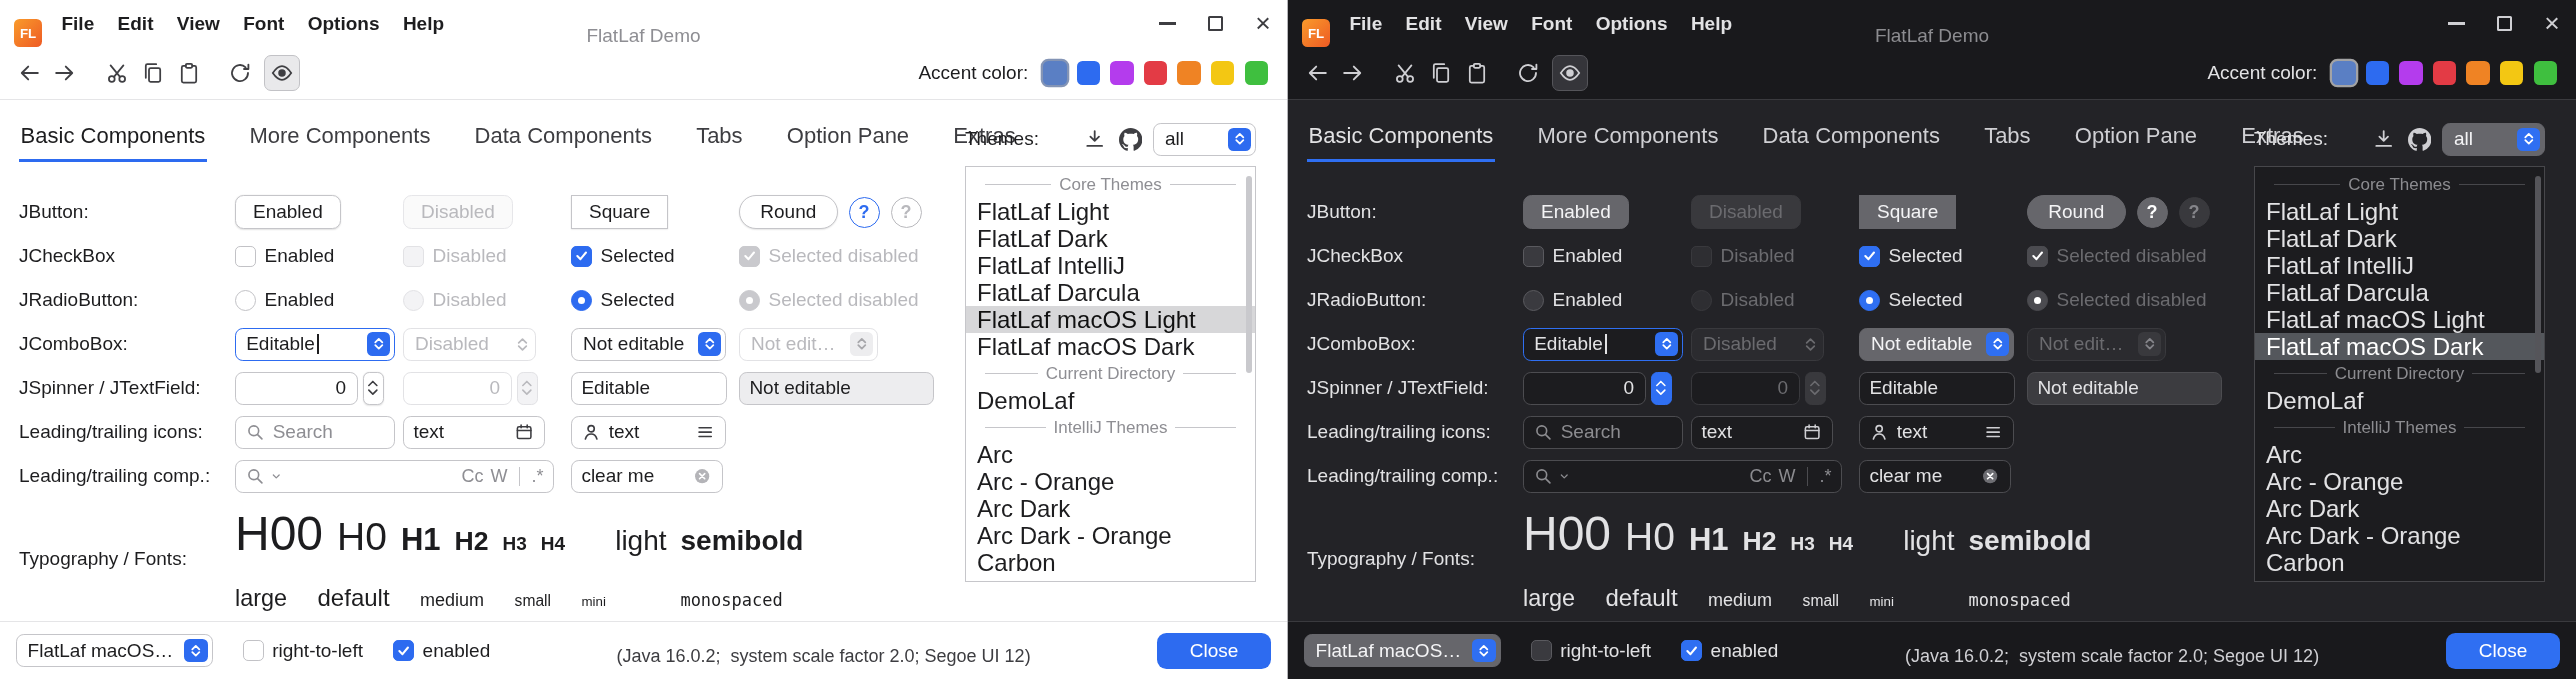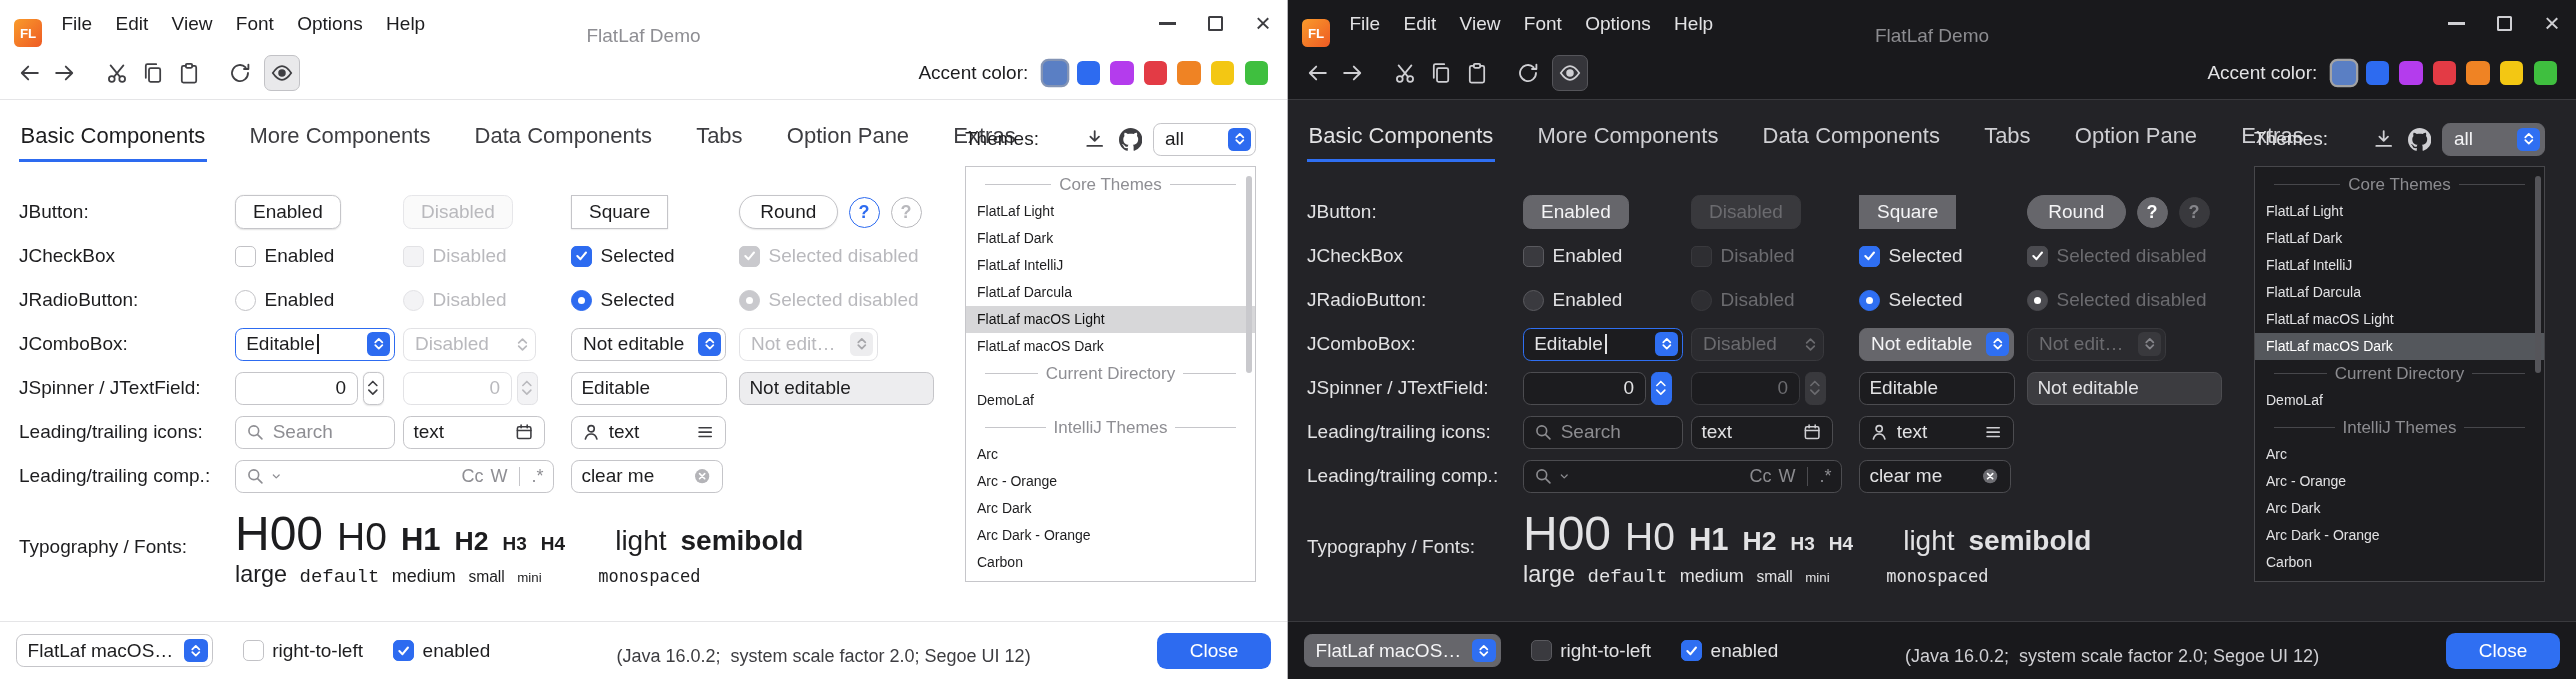--- a/index.html
+++ b/index.html
@@ -51,21 +51,21 @@
     --clear-ic:#6e6e73;
   }
 
   
   .titlebar { height:47px; display:flex; align-items:flex-end; background:var(--titlebar-bg);
               padding-left:14px; position:relative; }
   .logo { width:28px; height:28px; border-radius:5.5px; flex:none;
           background:linear-gradient(135deg,#f99b2b,#ee5a24);
           color:#fff; font-weight:bold; font-size:13.3px;
           display:flex; align-items:center; justify-content:center; }
-  .menubar { display:flex; margin-left:7.8px; }
+  .menubar { display:flex; margin-left:7.8px;font-weight:bold; }
   .menu { padding:0 11.7px; font-size:19px; line-height:47px; white-space:nowrap; }
   .wtitle { position:absolute; left:50%; transform:translateX(-50%); font-size:19px; color:var(--muted); }
   .winbtns { margin-left:auto; display:flex; height:100%; }
   .wbtn { width:48px; height:100%; display:flex; align-items:center; justify-content:center;
           color:var(--fg-soft); }
   .min-glyph { width:17px; height:2.3px; background:currentColor; display:block; }
   .max-glyph { width:15px; height:15px; border:2px solid currentColor; border-radius:1.6px; display:block; }
   .close-glyph { font-size:26.6px; line-height:1; }
 
   
@@ -188,31 +188,31 @@
 
   
   .typ-row { display:flex; align-items:center; margin-top:7.8px; }
   .typ-line1 { display:flex; align-items:baseline; }
   .typ-line1 > span { margin-right:14px; }
   .h00 { font-size:48px; } .h0 { font-size:39px; }
   .h1 { font-size:31px; font-weight:600; } .h2 { font-size:26.6px; font-weight:600; }
   .h3 { font-size:19px; font-weight:600; } .h4 { font-size:19px; font-weight:700; }
   .t-light { font-size:28px; font-weight:300; margin-left:36px !important; }
   .t-semibold { font-size:28px; font-weight:600; }
-  .typ-line2 { display:flex; align-items:baseline; margin-top:0; }
+  .typ-line2 { display:flex; align-items:baseline; margin-top:23px;gap:18px; }
   .typ-line2 > span { margin-right:12.5px; }
-  .t-large { font-size:23.4px; } .t-default { font-size:19px;font-family:Liberation Mono, monospace; } .t-medium { font-size:18px; }
+  .t-large { font-size:23.4px; } .t-default { font-size:24px; } .t-medium { font-size:18px; }
   .t-small { font-size:15.6px; } .t-mini { font-size:13.3px; }
   .t-mono { font-family:"DejaVu Sans Mono", monospace; font-size:17px; margin-left:44px !important; }
 
   
   .themelist { position:absolute; right:31px; top:3.9px; width:291px; height:416px;
                border:0.8px solid var(--border); background:var(--field-bg);
                overflow:hidden; padding-top:3.9px; }
-  .titem { height:27px; line-height:27px; padding:0 11px; font-size:14px; white-space:nowrap; }
+  .titem { height:27px; line-height:27px; padding:0 11px; font-size:24px; white-space:nowrap; }
   .titem.selected { background:var(--sel-bg); color:var(--sel-fg); }
   .titem.cat { display:flex; align-items:center; color:var(--muted); font-size:17px; }
   .titem.cat::before, .titem.cat::after { content:""; flex:1; border-top:0.8px solid var(--border); margin:0 7.8px; }
   .scroll-thumb { position:absolute; top:9.4px; right:3.1px; width:6.3px; height:197px;
                   border-radius:3.1px; background:var(--thumb); }
 
   
   .statusbar { position:absolute; left:0; right:0; bottom:0; height:58px;
                border-top:0.8px solid var(--sep); background:var(--titlebar-bg);
                display:flex; align-items:center; padding:0 15.6px; }

